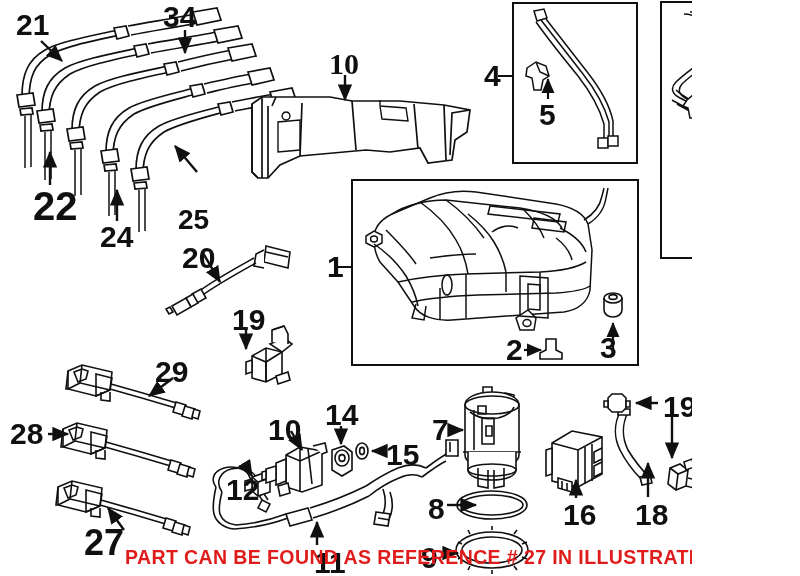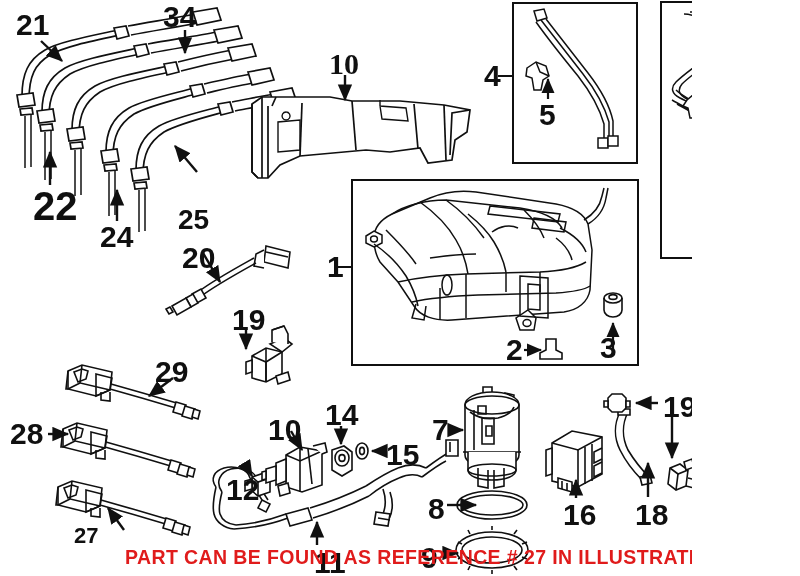--- a/index.html
+++ b/index.html
@@ -503,19 +503,19 @@
   <div class="callout" style="left:325px; top:400px; font-size:30px;">14</div>
   <div class="callout" style="left:432px; top:415px; font-size:30px;">7</div>
   <div class="callout" style="left:268px; top:415px; font-size:30px;">10</div>
   <div class="callout" style="left:10px; top:419px; font-size:30px;">28</div>
   <div class="callout" style="left:226px; top:439px; font-size:30px;margin-top:36px;">12</div>
   <div class="callout" style="left:386px; top:440px; font-size:30px;">15</div>
   <div class="callout" style="left:428px; top:494px; font-size:30px;">8</div>
   <div class="callout" style="left:563px; top:500px; font-size:30px;">16</div>
   <div class="callout" style="left:635px; top:500px; font-size:30px;">18</div>
   <div class="callout" style="left:690px; top:523px; font-size:38px;">17</div>
-  <div class="callout" style="left:74px; top:525px; font-size:22px;">27</div>
+  <div class="callout" style="left:84px; top:525px; font-size:36px;">27</div>
   <div class="callout" style="left:314px; top:548px; font-size:30px;">11</div>
   <div class="callout" style="left:421px; top:543px; font-size:30px;">9</div>
 
   <div class="watermark">PART CAN BE FOUND AS REFERENCE # 27 IN ILLUSTRATION</div>
 
 </div>
 
 </body></html>

